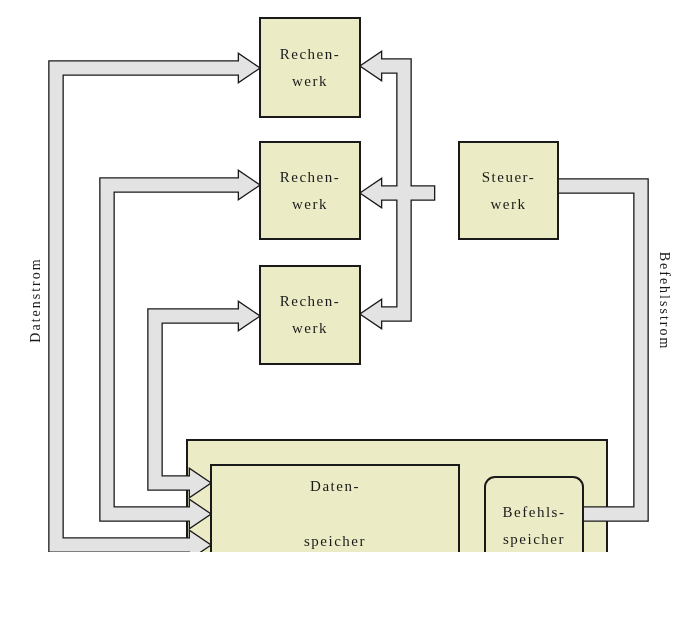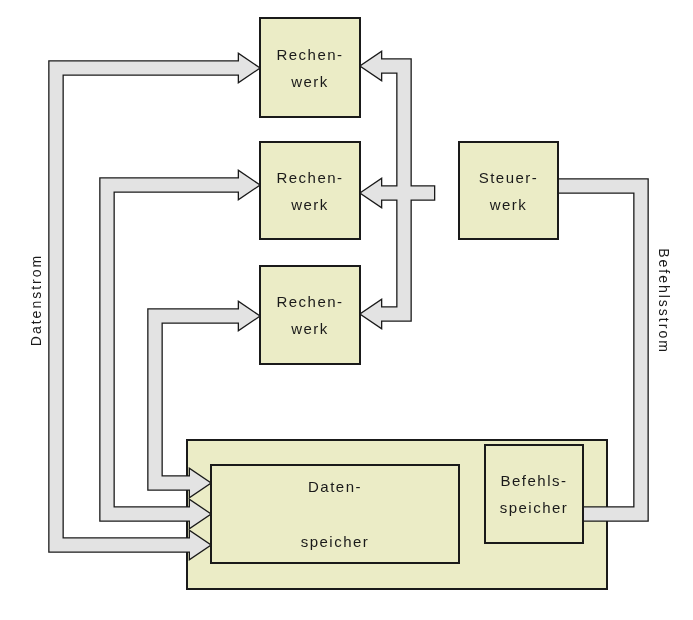--- a/index.html
+++ b/index.html
@@ -1,21 +1,21 @@
 <!DOCTYPE html>
 <html><head>
 <meta charset="utf-8">
 <style>
   html, body { margin: 0; padding: 0; background: #ffffff; }
   #canvas {
     position: relative;
     width: 693px;
-    height: 620px;
+    height: 552px;
     background: #ffffff;
-    font-family: Liberation Sans, sans-serif;
+    font-family: Liberation Serif, serif;
     overflow: hidden;
   }
   #pipes-svg {
     position: absolute;
     left: 0; top: 0;
     width: 693px; height: 620px;
     z-index: 0;
   }
   .pipe-stroke { fill: none; stroke: #1a1a1a; stroke-width: 2.6; stroke-linejoin: miter; }
   .pipe-fill   { fill: #e3e3e3; stroke: none; }
@@ -45,21 +45,21 @@
   }
   #datenstrom-label   { left: 36px;  top: 300px; transform: translate(-50%,-50%) rotate(-90deg); }
   #befehlsstrom-label { left: 664px; top: 301px; transform: translate(-50%,-50%) rotate(90deg); }
 
   
   #node-rechenwerk1 { left: 259px; top: 17px;  width: 102px; height: 101px; }
   #node-rechenwerk2 { left: 259px; top: 141px; width: 102px; height: 99px; }
   #node-rechenwerk3 { left: 259px; top: 265px; width: 102px; height: 100px; }
   #node-steuerwerk  { left: 458px; top: 141px; width: 101px; height: 99px; }
   #node-datenspeicher   { left: 210px; top: 464px; width: 250px; height: 100px; gap: 28px; }
-  #node-befehlsspeicher { left: 484px; top: 444px; width: 100px; height: 100px; }
+  #node-befehlsspeicher { left: 484px; top: 476px; width: 100px; height: 100px; border-radius: 11px; }
 </style>
 </head>
 <body>
 
 <div id="canvas">
 
   <svg id="pipes-svg" viewBox="0 0 693 620" xmlns="http://www.w3.org/2000/svg">
     <defs>
 
       <path id="pipeA" d="M259,68 L239,54.5 L239,61.5 L49.5,61.5 L49.5,551.5 L190,551.5 L190,558.5 L210,545 L190,531.5 L190,538.5 L62.5,538.5 L62.5,74.5 L239,74.5 L239,81.5 Z"></path>

